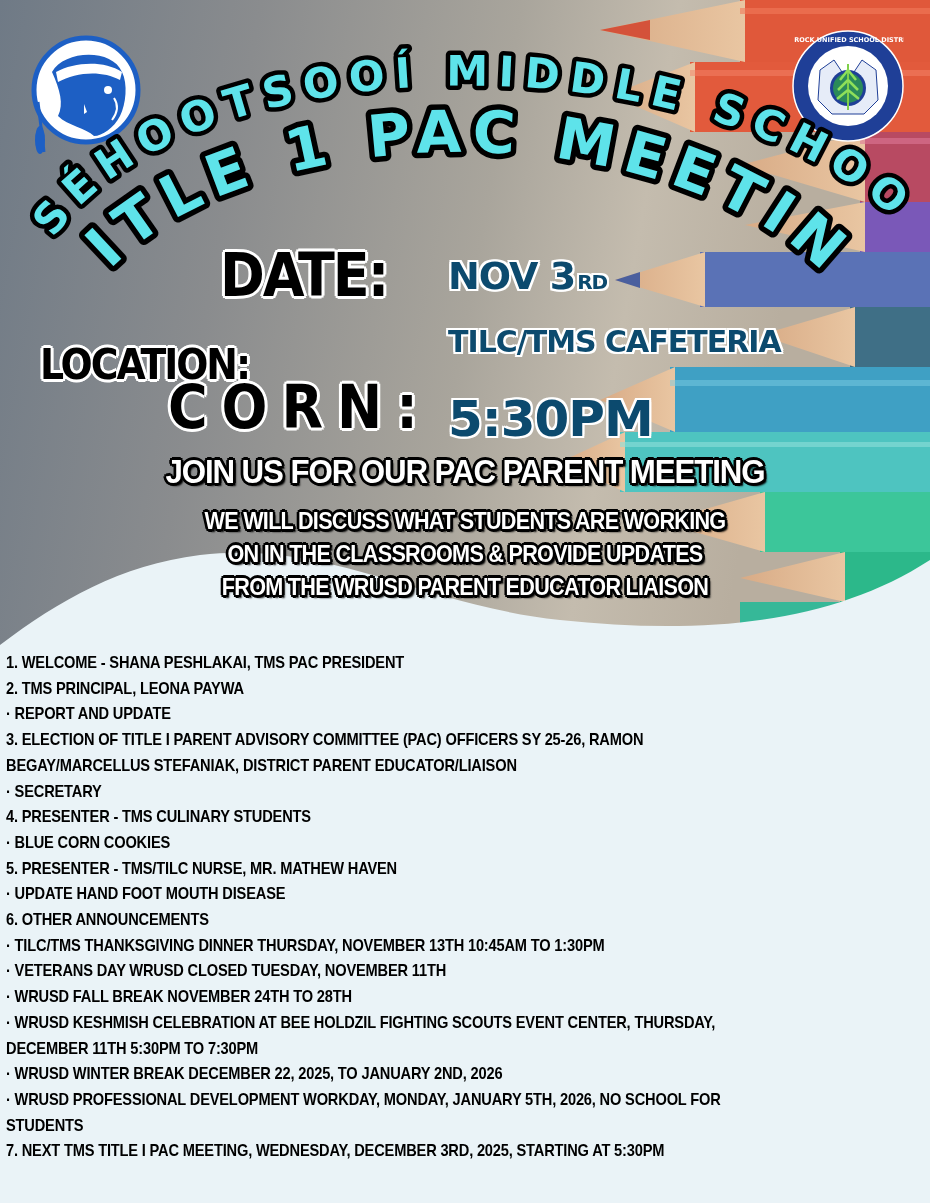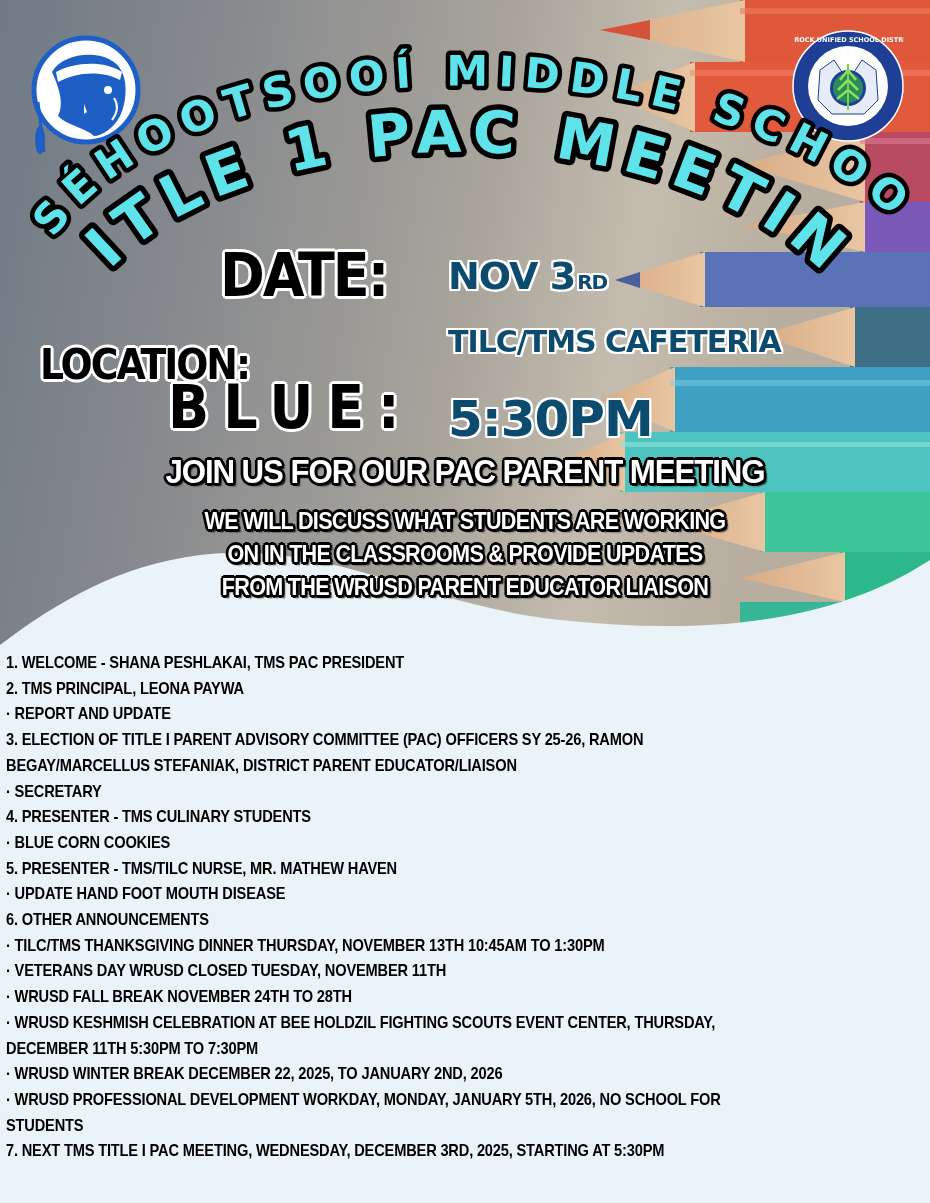--- a/index.html
+++ b/index.html
@@ -134,21 +134,21 @@
     </div>
 
     <div class="info-row" style="left:40px; top:66px;">
       <span class="label-big" style="font-size:42px;margin-top:34px;">LOCATION:</span>
     </div>
     <div class="info-row" style="left:448px; top:84px;">
       <span class="val-big" style="font-size:30px;">TILC/TMS CAFETERIA</span>
     </div>
 
     <div class="info-row" style="left:168px; top:132px;">
-      <span class="label-big" style="font-size:60px; letter-spacing:14px;">BLUE:</span>
+      <span class="label-big" style="font-size:60px; letter-spacing:14px;">CORN:</span>
     </div>
     <div class="info-row" style="left:448px; top:150px;">
       <span class="val-big" style="font-size:50px;text-align:right;">5:30PM</span>
     </div>
   </div>
 
   <div class="join join-h">JOIN US FOR OUR PAC PARENT MEETING</div>
   <div class="join join-sub" style="top:504px;">WE WILL DISCUSS WHAT STUDENTS ARE WORKING</div>
   <div class="join join-sub" style="top:537px;">ON IN THE CLASSROOMS &amp; PROVIDE UPDATES</div>
   <div class="join join-sub" style="top:570px;">FROM THE WRUSD PARENT EDUCATOR LIAISON</div>

